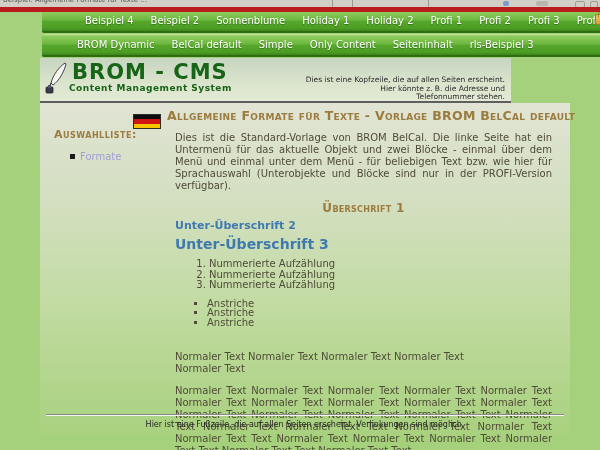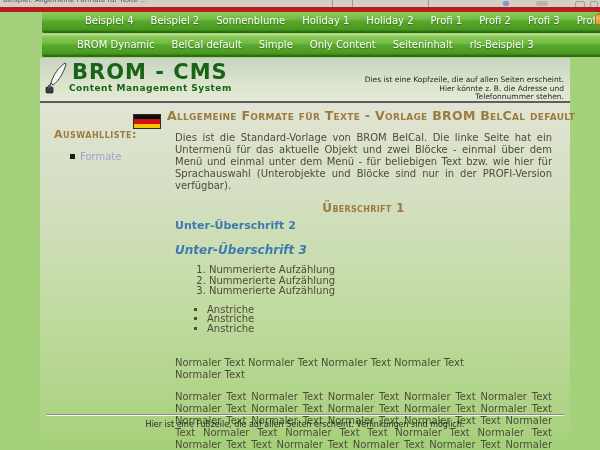--- a/index.html
+++ b/index.html
@@ -35,21 +35,21 @@
   .lock-icon{
     position:absolute;right:5px;top:4px;width:11px;height:9px;
     background:linear-gradient(#f6c768,#dd9b2e);border:1px solid #a8761c;border-radius:2px;
   }
   .lock-icon:before{
     content:"";position:absolute;left:2px;top:-4px;width:5px;height:5px;
     border:1.5px solid #b8860f;border-bottom:none;border-radius:4px 4px 0 0;
   }
   
   .header-box{
-    position:absolute;left:40px;top:58px;width:530px;height:43px;
+    position:absolute;left:40px;top:58px;width:471px;height:43px;
     background:linear-gradient(180deg,#c7d5c1 0%,#dbe4cd 60%,#e3ead6 100%);
     border-bottom:2px solid #5e5e5e;z-index:3;
   }
   .logo-wrap{position:absolute;left:5px;top:2px;width:260px;}
   .quill-icon{position:absolute;left:0;top:2px;}
   .logo-title{
     position:absolute;left:27px;top:0px;font-size:21px;font-weight:bold;color:#176417;letter-spacing:1px;white-space:nowrap;
   }
   .logo-subtitle{
     position:absolute;left:24px;top:23px;font-size:9px;font-weight:bold;color:#176417;letter-spacing:.5px;white-space:nowrap;
@@ -86,21 +86,21 @@
     font-size:12.5px;font-weight:bold;color:#9c7b3f;font-variant:small-caps;letter-spacing:.3px;
     margin:3px 0 0 0;
   }
   .para{text-align:justify;margin:10px 0 0 0;}
   .formats-label{margin:12px 0 0 0;}
   .h1-heading{
     text-align:center;font-size:12px;font-weight:bold;color:#9c7b3f;font-variant:small-caps;
     letter-spacing:.3px;margin:10px 0 0 0;
   }
   .h2-heading{font-size:11px;font-weight:bold;color:#3e7ab0;margin:6px 0 0 0;}
-  .h3-heading{font-size:12px;font-weight:bold;color:#3e7ab0;margin:12px 0 0 0;font-style:italic;}
+  .h3-heading{font-size:14px;font-weight:bold;color:#3e7ab0;margin:6px 0 0 0;}
   ol.num-list{margin:9px 0 0 0;padding-left:34px;}
   ol.num-list li{margin:0;padding:0;line-height:10.5px;}
   ul.sq-list{margin:8px 0 0 0;padding-left:32px;list-style:square;}
   ul.sq-list li{line-height:9.5px;margin:0;}
   .pre-line{white-space:pre-line;}
   .long-para{text-align:justify;margin:10px 0 0 0;max-height:74px;overflow:hidden;}
   
   .footer{position:absolute;left:0;top:311px;width:530px;}
   .footer-hr{margin:0 6px;height:0;border-top:1px solid #8a8a8a;border-bottom:1px solid #f4f4ee;}
   .footer-text{margin-top:4px;text-align:center;font-size:8px;color:#262626;}

